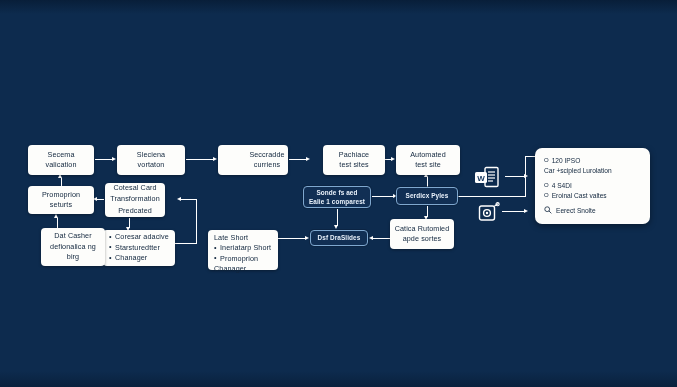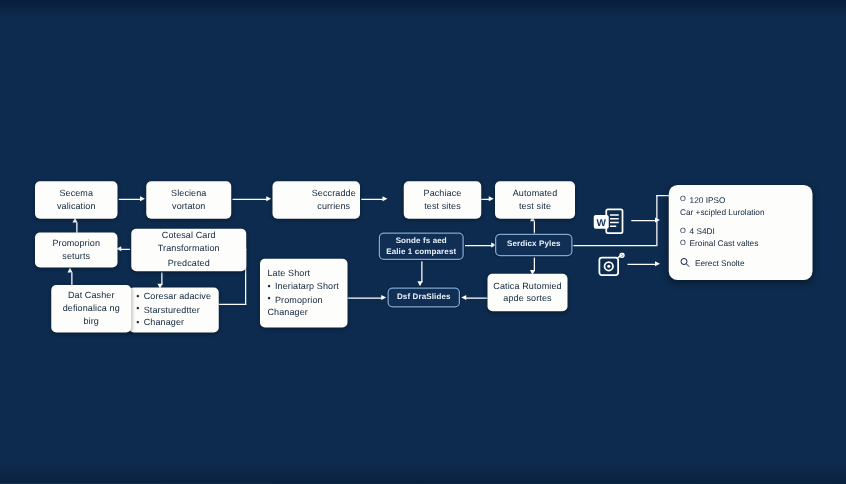--- a/index.html
+++ b/index.html
@@ -131,21 +131,21 @@
   </div>
 
   <div class="node" style="left:28px;top:186px;width:66px;height:28px;">
     <span class="ln">Promoprion</span>
     <span class="ln">seturts</span>
   </div>
 
   <div class="conn v" style="left:61px;top:178px;height:9px;"></div>
   <div class="arrow u" style="left:58.4px;top:174px;"></div>
 
-  <div class="node" style="left:105px;top:183px;width:92px;height:34px;">
+  <div class="node" style="left:105px;top:183px;width:60px;height:34px;">
     <span class="ln">Cotesal Card</span>
     <span class="ln">Transformation</span>
     <span class="ln" style="margin-top:2px;">Predcated</span>
   </div>
 
   <div class="conn h" style="left:96px;top:199px;width:8px;"></div>
   <div class="arrow l" style="left:93px;top:197px;"></div>
 
   <div class="conn v" style="left:129px;top:218px;height:10px;"></div>
   <div class="arrow d" style="left:126.4px;top:227px;"></div>
@@ -204,21 +204,21 @@
     <span class="ln">Catica Rutomied</span>
     <span class="ln">apde sortes</span>
   </div>
 
   <div class="conn h" style="left:372px;top:238px;width:18px;"></div>
   <div class="arrow l" style="left:369px;top:236px;"></div>
 
   <div class="conn h" style="left:278px;top:238px;width:28px;"></div>
   <div class="arrow r" style="left:305px;top:236px;"></div>
 
-  <div class="node left-align" style="left:208px;top:207px;width:70px;height:55px;justify-content:center;">
+  <div class="node left-align" style="left:208px;top:230px;width:70px;height:40px;justify-content:flex-start;">
     <ul class="bullets">
       <li class="nobul">Late Short</li>
       <li>Ineriatarp Short</li>
       <li>Promoprion</li>
       <li class="nobul">Chanager</li>
     </ul>
   </div>
 
   <div class="ficon" style="left:474px;top:166px;">
     <svg width="30" height="22" viewBox="0 0 30 22">

